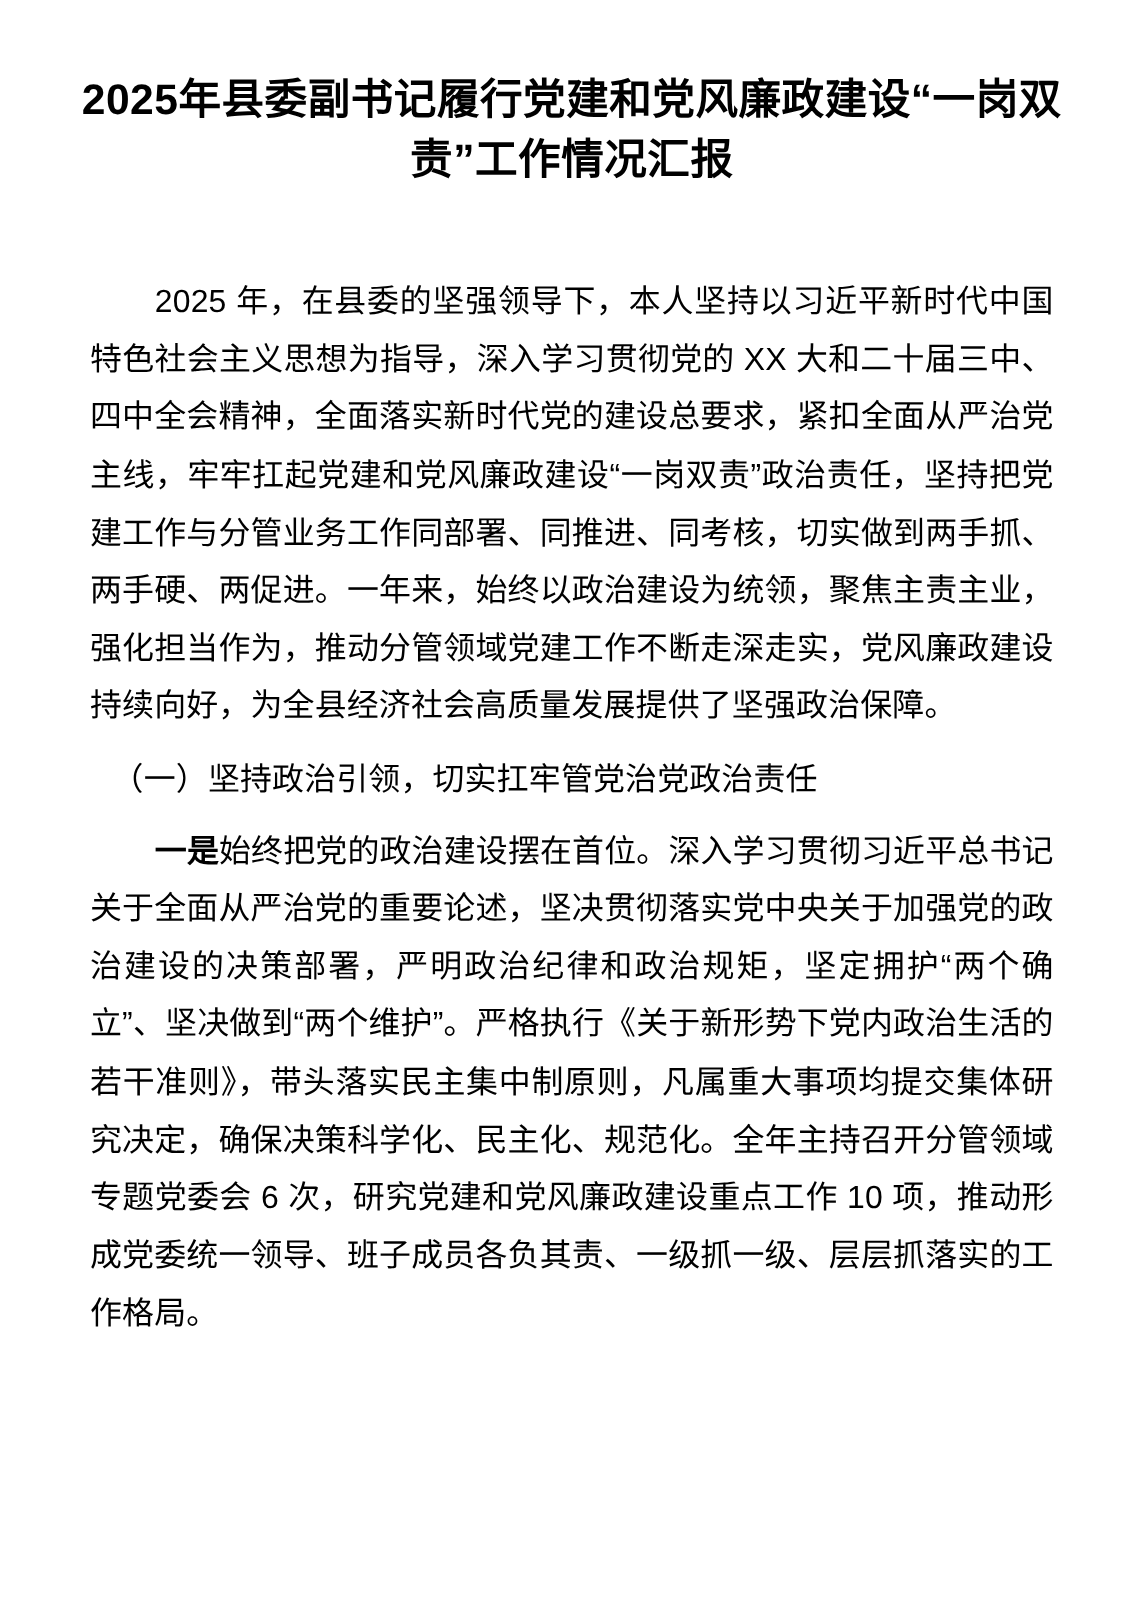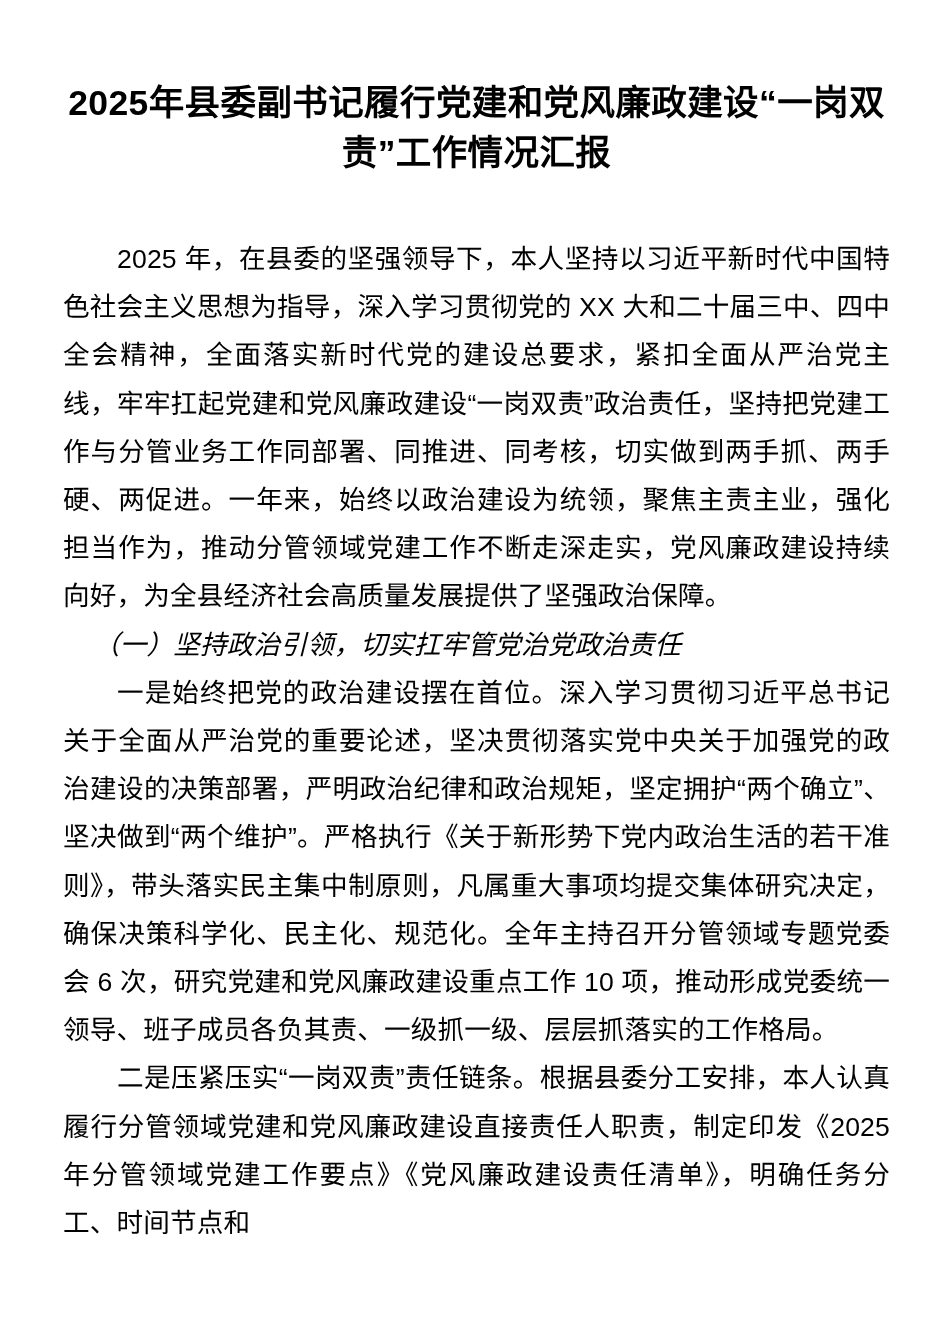--- a/index.html
+++ b/index.html
@@ -32,30 +32,30 @@
   }
 
   
   .doc-title {
     font-size: 35.5px;
     font-weight: bold;
     line-height: 50px;
     text-align: center;
     letter-spacing: 0.4px;
     margin: 0;
-    padding-top: 78px;
+    padding-top: 58px;
     word-break: break-all;
   }
 
   
   .body-block {
     padding-top: 57px;
   }
   p.para {
-    margin: 0;
+    margin: 12px;
     font-size: 26.6px;
     line-height: 48.2px;
     text-align: justify;
     text-justify: inter-ideograph;
     text-align-last: left;
     word-break: break-all;
     letter-spacing: 0.15px;
   }
   p.indent {
     text-indent: 54px;
@@ -68,24 +68,23 @@
     word-break: break-all;
     letter-spacing: 0.15px;
   }
   p.heading-lvl2 {
     margin: 0;
     font-size: 26.6px;
     line-height: 48.2px;
     text-indent: 30px;
     word-break: break-all;
     letter-spacing: 0.15px;
-    font-style: italic;
   }
   .b {
-    font-weight: normal;
+    font-weight: bold;
   }
 </style>
 </head>
 <body>
 
 <div class="page">
   <div class="content">
 
     <h1 class="doc-title" id="title-el">2025年县委副书记履行党建和党风廉政建设“一岗双责”工作情况汇报</h1>
 
@@ -93,19 +92,16 @@
 
       <p class="para indent">2025 年，在县委的坚强领导下，本人坚持以习近平新时代中国特色社会主义思想为指导，深入学习贯彻党的 XX 大和二十届三中、四中全会精神，全面落实新时代党的建设总要求，紧扣全面从严治党主线，牢牢扛起党建和党风廉政建设“一岗双责”政治责任，坚持把党建工作与分管业务工作同部署、同推进、同考核，切实做到两手抓、两手硬、两促进。一年来，始终以政治建设为统领，聚焦主责主业，强化担当作为，推动分管领域党建工作不断走深走实，党风廉政建设持续向好，为全县经济社会高质量发展提供了坚强政治保障。</p>
 
 
       <p class="heading-lvl2">（一）坚持政治引领，切实扛牢管党治党政治责任</p>
 
       <p class="para indent">
         <span class="b">一是</span><span>始终把党的政治建设摆在首位。深入学习贯彻习近平总书记关于全面从严治党的重要论述，坚决贯彻落实党中央关于加强党的政治建设的决策部署，严明政治纪律和政治规矩，坚定拥护“两个确立”、坚决做到“两个维护”。严格执行《关于新形势下党内政治生活的若干准则》，带头落实民主集中制原则，凡属重大事项均提交集体研究决定，确保决策科学化、民主化、规范化。全年主持召开分管领域专题党委会 6 次，研究党建和党风廉政建设重点工作 10 项，推动形成党委统一领导、班子成员各负其责、一级抓一级、层层抓落实的工作格局。</span>
       </p>
 
-      <p class="para indent">
-        <span class="b">二是</span><span>压紧压实“一岗双责”责任链条。根据县委分工安排，本人认真履行分管领域党建和党风廉政建设直接责任人职责，制定印发《2025 年分管领域党建工作要点》《党风廉政建设责任清单》，明确任务分工、时间节点和</span>
-      </p>
 
     </div>
   </div>
 </div>
 
 </body></html>

